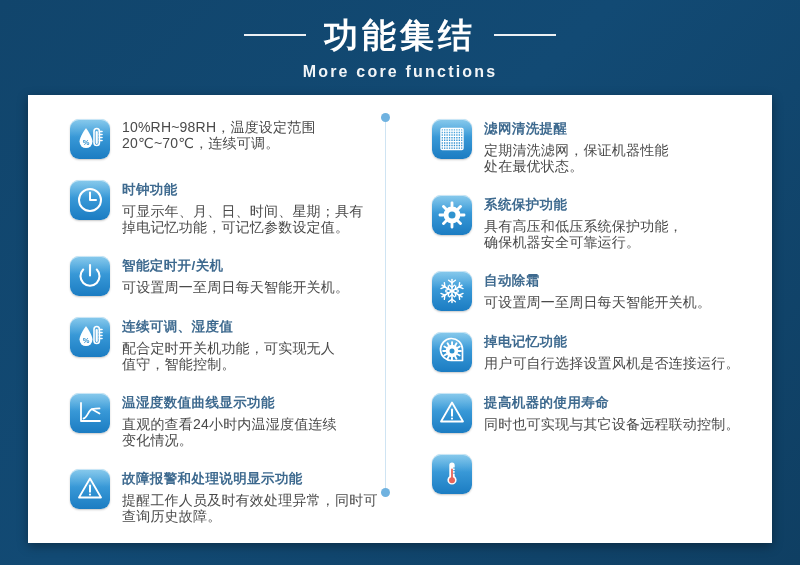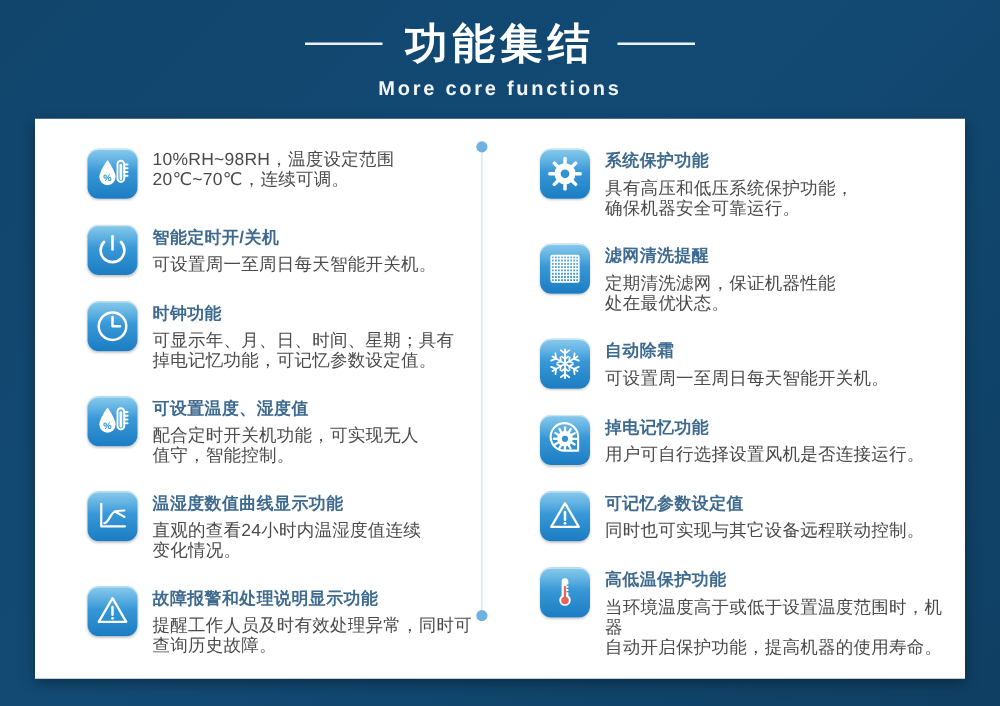--- a/index.html
+++ b/index.html
@@ -88,56 +88,56 @@
                 <line x1="24.4" y1="16.5" x2="27" y2="16.5" style="fill:none;stroke:#ffffff;stroke-width:1.6;stroke-linecap:round;stroke-linejoin:round"></line>
               </svg>
             </div>
             <div class="text-wrap">
               <div class="f-desc">10%RH~98RH，温度设定范围<br>20℃~70℃，连续可调。</div>
             </div>
           </div>
           <div class="feature">
             <div class="icon-box">
               <svg viewBox="0 0 30 30">
+                <circle cx="15" cy="15" r="11" style="fill:none;stroke:#ffffff;stroke-width:1.6;stroke-linecap:round;stroke-linejoin:round;stroke-width:2"></circle>
+                <path d="M15 7.5 V15 H21" style="fill:none;stroke:#ffffff;stroke-width:1.6;stroke-linecap:round;stroke-linejoin:round;stroke-width:2"></path>
+              </svg>
+            </div>
+            <div class="text-wrap">
+              <div class="f-title">时钟功能</div>
+              <div class="f-desc">可显示年、月、日、时间、星期；具有<br>掉电记忆功能，可记忆参数设定值。</div>
+            </div>
+          </div>
+          <div class="feature">
+            <div class="icon-box">
+              <svg viewBox="0 0 30 30">
                 <path d="M8.2 8.6 A9.5 9.5 0 1 0 21.8 8.6" style="fill:none;stroke:#ffffff;stroke-width:1.6;stroke-linecap:round;stroke-linejoin:round;stroke-width:2.1"></path>
                 <line x1="15" y1="4" x2="15" y2="14.5" style="fill:none;stroke:#ffffff;stroke-width:1.6;stroke-linecap:round;stroke-linejoin:round;stroke-width:2.1"></line>
               </svg>
             </div>
             <div class="text-wrap">
               <div class="f-title">智能定时开/关机</div>
               <div class="f-desc">可设置周一至周日每天智能开关机。</div>
-            </div>
-          </div>
-          <div class="feature">
-            <div class="icon-box">
-              <svg viewBox="0 0 30 30">
-                <circle cx="15" cy="15" r="11" style="fill:none;stroke:#ffffff;stroke-width:1.6;stroke-linecap:round;stroke-linejoin:round;stroke-width:2"></circle>
-                <path d="M15 7.5 V15 H21" style="fill:none;stroke:#ffffff;stroke-width:1.6;stroke-linecap:round;stroke-linejoin:round;stroke-width:2"></path>
-              </svg>
-            </div>
-            <div class="text-wrap">
-              <div class="f-title">时钟功能</div>
-              <div class="f-desc">可显示年、月、日、时间、星期；具有<br>掉电记忆功能，可记忆参数设定值。</div>
             </div>
           </div>
           <div class="feature">
             <div class="icon-box">
               <svg viewBox="0 0 30 30">
                 <path d="M11 4 C11 4 4.5 13 4.5 17.6 A6.5 6.5 0 0 0 17.5 17.6 C17.5 13 11 4 11 4 Z" fill="#ffffff"></path>
                 <text x="11" y="21" font-size="7.5" font-family="sans-serif" font-weight="bold" fill="#2f8ecb" text-anchor="middle">%</text>
                 <rect x="19" y="4.5" width="5.4" height="17" rx="2.7" style="fill:none;stroke:#ffffff;stroke-width:1.6;stroke-linecap:round;stroke-linejoin:round"></rect>
                 <line x1="21.7" y1="8" x2="21.7" y2="19" style="fill:none;stroke:#ffffff;stroke-width:1.6;stroke-linecap:round;stroke-linejoin:round;stroke-width:2.2"></line>
                 <line x1="24.4" y1="7.5" x2="27" y2="7.5" style="fill:none;stroke:#ffffff;stroke-width:1.6;stroke-linecap:round;stroke-linejoin:round"></line>
                 <line x1="24.4" y1="10.5" x2="27" y2="10.5" style="fill:none;stroke:#ffffff;stroke-width:1.6;stroke-linecap:round;stroke-linejoin:round"></line>
                 <line x1="24.4" y1="13.5" x2="27" y2="13.5" style="fill:none;stroke:#ffffff;stroke-width:1.6;stroke-linecap:round;stroke-linejoin:round"></line>
                 <line x1="24.4" y1="16.5" x2="27" y2="16.5" style="fill:none;stroke:#ffffff;stroke-width:1.6;stroke-linecap:round;stroke-linejoin:round"></line>
               </svg>
             </div>
             <div class="text-wrap">
-              <div class="f-title">可设置温度、湿度值</div>
+              <div class="f-title">连续可调、湿度值</div>
               <div class="f-desc">配合定时开关机功能，可实现无人<br>值守，智能控制。</div>
             </div>
           </div>
           <div class="feature">
             <div class="icon-box">
               <svg viewBox="0 0 30 30">
                 <path d="M6 5 V23 H25" style="fill:none;stroke:#ffffff;stroke-width:1.6;stroke-linecap:round;stroke-linejoin:round;stroke-width:1.8"></path>
                 <path d="M8.5 20.5 C12 20.5 13.5 12 17 11.2 C20 10.5 22 10.4 24.5 10.4" style="fill:none;stroke:#ffffff;stroke-width:1.6;stroke-linecap:round;stroke-linejoin:round;stroke-width:1.8"></path>
                 <line x1="17" y1="11.2" x2="24.5" y2="15.5" style="fill:none;stroke:#ffffff;stroke-width:1.6;stroke-linecap:round;stroke-linejoin:round;stroke-width:1.8"></line>
               </svg>
@@ -155,40 +155,20 @@
                 <circle cx="15" cy="20.6" r="1.1" fill="#ffffff"></circle>
               </svg>
             </div>
             <div class="text-wrap">
               <div class="f-title">故障报警和处理说明显示功能</div>
               <div class="f-desc">提醒工作人员及时有效处理异常，同时可<br>查询历史故障。</div>
             </div>
           </div>
         </div>
       <div class="col right" id="col-right">
-          <div class="feature">
-            <div class="icon-box">
-              <svg viewBox="0 0 30 30">
-                <rect x="13.6" y="1.6" width="2.8" height="6" rx="1.1" fill="#ffffff" transform="rotate(0 15 15)"></rect>
-                <rect x="13.6" y="1.6" width="2.8" height="6" rx="1.1" fill="#ffffff" transform="rotate(45 15 15)"></rect>
-                <rect x="13.6" y="1.6" width="2.8" height="6" rx="1.1" fill="#ffffff" transform="rotate(90 15 15)"></rect>
-                <rect x="13.6" y="1.6" width="2.8" height="6" rx="1.1" fill="#ffffff" transform="rotate(135 15 15)"></rect>
-                <rect x="13.6" y="1.6" width="2.8" height="6" rx="1.1" fill="#ffffff" transform="rotate(180 15 15)"></rect>
-                <rect x="13.6" y="1.6" width="2.8" height="6" rx="1.1" fill="#ffffff" transform="rotate(225 15 15)"></rect>
-                <rect x="13.6" y="1.6" width="2.8" height="6" rx="1.1" fill="#ffffff" transform="rotate(270 15 15)"></rect>
-                <rect x="13.6" y="1.6" width="2.8" height="6" rx="1.1" fill="#ffffff" transform="rotate(315 15 15)"></rect>
-                <circle cx="15" cy="15" r="8.4" fill="#ffffff"></circle>
-                <circle cx="15" cy="15" r="3.5" fill="#2f93cf"></circle>
-              </svg>
-            </div>
-            <div class="text-wrap">
-              <div class="f-title">系统保护功能</div>
-              <div class="f-desc">具有高压和低压系统保护功能，<br>确保机器安全可靠运行。</div>
-            </div>
-          </div>
           <div class="feature">
             <div class="icon-box">
               <svg viewBox="0 0 30 30">
                 <rect x="4" y="4.5" width="22" height="21" rx="1.2" style="fill:none;stroke:#ffffff;stroke-width:1.6;stroke-linecap:round;stroke-linejoin:round;stroke-width:1.4"></rect>
                 <line x1="6.444444444444445" y1="5" x2="6.444444444444445" y2="25" style="fill:none;stroke:#ffffff;stroke-width:1.6;stroke-linecap:round;stroke-linejoin:round;stroke-width:1.1"></line>
                 <line x1="8.88888888888889" y1="5" x2="8.88888888888889" y2="25" style="fill:none;stroke:#ffffff;stroke-width:1.6;stroke-linecap:round;stroke-linejoin:round;stroke-width:1.1"></line>
                 <line x1="11.333333333333334" y1="5" x2="11.333333333333334" y2="25" style="fill:none;stroke:#ffffff;stroke-width:1.6;stroke-linecap:round;stroke-linejoin:round;stroke-width:1.1"></line>
                 <line x1="13.777777777777779" y1="5" x2="13.777777777777779" y2="25" style="fill:none;stroke:#ffffff;stroke-width:1.6;stroke-linecap:round;stroke-linejoin:round;stroke-width:1.1"></line>
                 <line x1="16.22222222222222" y1="5" x2="16.22222222222222" y2="25" style="fill:none;stroke:#ffffff;stroke-width:1.6;stroke-linecap:round;stroke-linejoin:round;stroke-width:1.1"></line>
                 <line x1="18.666666666666668" y1="5" x2="18.666666666666668" y2="25" style="fill:none;stroke:#ffffff;stroke-width:1.6;stroke-linecap:round;stroke-linejoin:round;stroke-width:1.1"></line>
@@ -204,20 +184,40 @@
               </svg>
             </div>
             <div class="text-wrap">
               <div class="f-title">滤网清洗提醒</div>
               <div class="f-desc">定期清洗滤网，保证机器性能<br>处在最优状态。</div>
             </div>
           </div>
           <div class="feature">
             <div class="icon-box">
               <svg viewBox="0 0 30 30">
+                <rect x="13.6" y="1.6" width="2.8" height="6" rx="1.1" fill="#ffffff" transform="rotate(0 15 15)"></rect>
+                <rect x="13.6" y="1.6" width="2.8" height="6" rx="1.1" fill="#ffffff" transform="rotate(45 15 15)"></rect>
+                <rect x="13.6" y="1.6" width="2.8" height="6" rx="1.1" fill="#ffffff" transform="rotate(90 15 15)"></rect>
+                <rect x="13.6" y="1.6" width="2.8" height="6" rx="1.1" fill="#ffffff" transform="rotate(135 15 15)"></rect>
+                <rect x="13.6" y="1.6" width="2.8" height="6" rx="1.1" fill="#ffffff" transform="rotate(180 15 15)"></rect>
+                <rect x="13.6" y="1.6" width="2.8" height="6" rx="1.1" fill="#ffffff" transform="rotate(225 15 15)"></rect>
+                <rect x="13.6" y="1.6" width="2.8" height="6" rx="1.1" fill="#ffffff" transform="rotate(270 15 15)"></rect>
+                <rect x="13.6" y="1.6" width="2.8" height="6" rx="1.1" fill="#ffffff" transform="rotate(315 15 15)"></rect>
+                <circle cx="15" cy="15" r="8.4" fill="#ffffff"></circle>
+                <circle cx="15" cy="15" r="3.5" fill="#2f93cf"></circle>
+              </svg>
+            </div>
+            <div class="text-wrap">
+              <div class="f-title">系统保护功能</div>
+              <div class="f-desc">具有高压和低压系统保护功能，<br>确保机器安全可靠运行。</div>
+            </div>
+          </div>
+          <div class="feature">
+            <div class="icon-box">
+              <svg viewBox="0 0 30 30">
                 <g transform="rotate(0 15 15)">
                   <line x1="15" y1="15" x2="15" y2="3.5" style="fill:none;stroke:#ffffff;stroke-width:1.6;stroke-linecap:round;stroke-linejoin:round;stroke-width:1.5"></line>
                   <line x1="15" y1="6.8" x2="11.6" y2="4.2" style="fill:none;stroke:#ffffff;stroke-width:1.6;stroke-linecap:round;stroke-linejoin:round;stroke-width:1.4"></line>
                   <line x1="15" y1="6.8" x2="18.4" y2="4.2" style="fill:none;stroke:#ffffff;stroke-width:1.6;stroke-linecap:round;stroke-linejoin:round;stroke-width:1.4"></line>
                   <line x1="15" y1="11.2" x2="12.4" y2="9.2" style="fill:none;stroke:#ffffff;stroke-width:1.6;stroke-linecap:round;stroke-linejoin:round;stroke-width:1.3"></line>
                   <line x1="15" y1="11.2" x2="17.6" y2="9.2" style="fill:none;stroke:#ffffff;stroke-width:1.6;stroke-linecap:round;stroke-linejoin:round;stroke-width:1.3"></line>
                 </g>
                 <g transform="rotate(60 15 15)">
                   <line x1="15" y1="15" x2="15" y2="3.5" style="fill:none;stroke:#ffffff;stroke-width:1.6;stroke-linecap:round;stroke-linejoin:round;stroke-width:1.5"></line>
                   <line x1="15" y1="6.8" x2="11.6" y2="4.2" style="fill:none;stroke:#ffffff;stroke-width:1.6;stroke-linecap:round;stroke-linejoin:round;stroke-width:1.4"></line>
@@ -287,37 +287,33 @@
           </div>
           <div class="feature">
             <div class="icon-box">
               <svg viewBox="0 0 30 30">
                 <path d="M15 4.5 L26 23.5 H4 Z" style="fill:none;stroke:#ffffff;stroke-width:1.6;stroke-linecap:round;stroke-linejoin:round;stroke-width:1.8"></path>
                 <line x1="15" y1="11.5" x2="15" y2="17.8" style="fill:none;stroke:#ffffff;stroke-width:1.6;stroke-linecap:round;stroke-linejoin:round;stroke-width:2"></line>
                 <circle cx="15" cy="20.6" r="1.1" fill="#ffffff"></circle>
               </svg>
             </div>
             <div class="text-wrap">
-              <div class="f-title">可记忆参数设定值</div>
+              <div class="f-title">提高机器的使用寿命</div>
               <div class="f-desc">同时也可实现与其它设备远程联动控制。</div>
             </div>
           </div>
           <div class="feature">
             <div class="icon-box">
               <svg viewBox="0 0 30 30">
                 <path d="M12.3 17.3 V6.3 a2.7 2.7 0 0 1 5.4 0 V17.3 a4.6 4.6 0 1 1 -5.4 0 Z" fill="#ffffff"></path>
                 <circle cx="15" cy="21.3" r="3" fill="#e8645a"></circle>
                 <rect x="14.1" y="9.5" width="1.8" height="11" rx=".9" fill="#e8645a"></rect>
                 <line x1="16.6" y1="9" x2="18.2" y2="9" style="fill:none;stroke:#ffffff;stroke-width:1.6;stroke-linecap:round;stroke-linejoin:round;stroke:#2f93cf;stroke-width:1"></line>
                 <line x1="16.6" y1="11.6" x2="18.2" y2="11.6" style="fill:none;stroke:#ffffff;stroke-width:1.6;stroke-linecap:round;stroke-linejoin:round;stroke:#2f93cf;stroke-width:1"></line>
                 <line x1="16.6" y1="14.2" x2="18.2" y2="14.2" style="fill:none;stroke:#ffffff;stroke-width:1.6;stroke-linecap:round;stroke-linejoin:round;stroke:#2f93cf;stroke-width:1"></line>
               </svg>
             </div>
-            <div class="text-wrap">
-              <div class="f-title">高低温保护功能</div>
-              <div class="f-desc">当环境温度高于或低于设置温度范围时，机器<br>自动开启保护功能，提高机器的使用寿命。</div>
-            </div>
           </div>
         </div>
     </div>
   </div>
 
 </div>
 
 </body></html>

